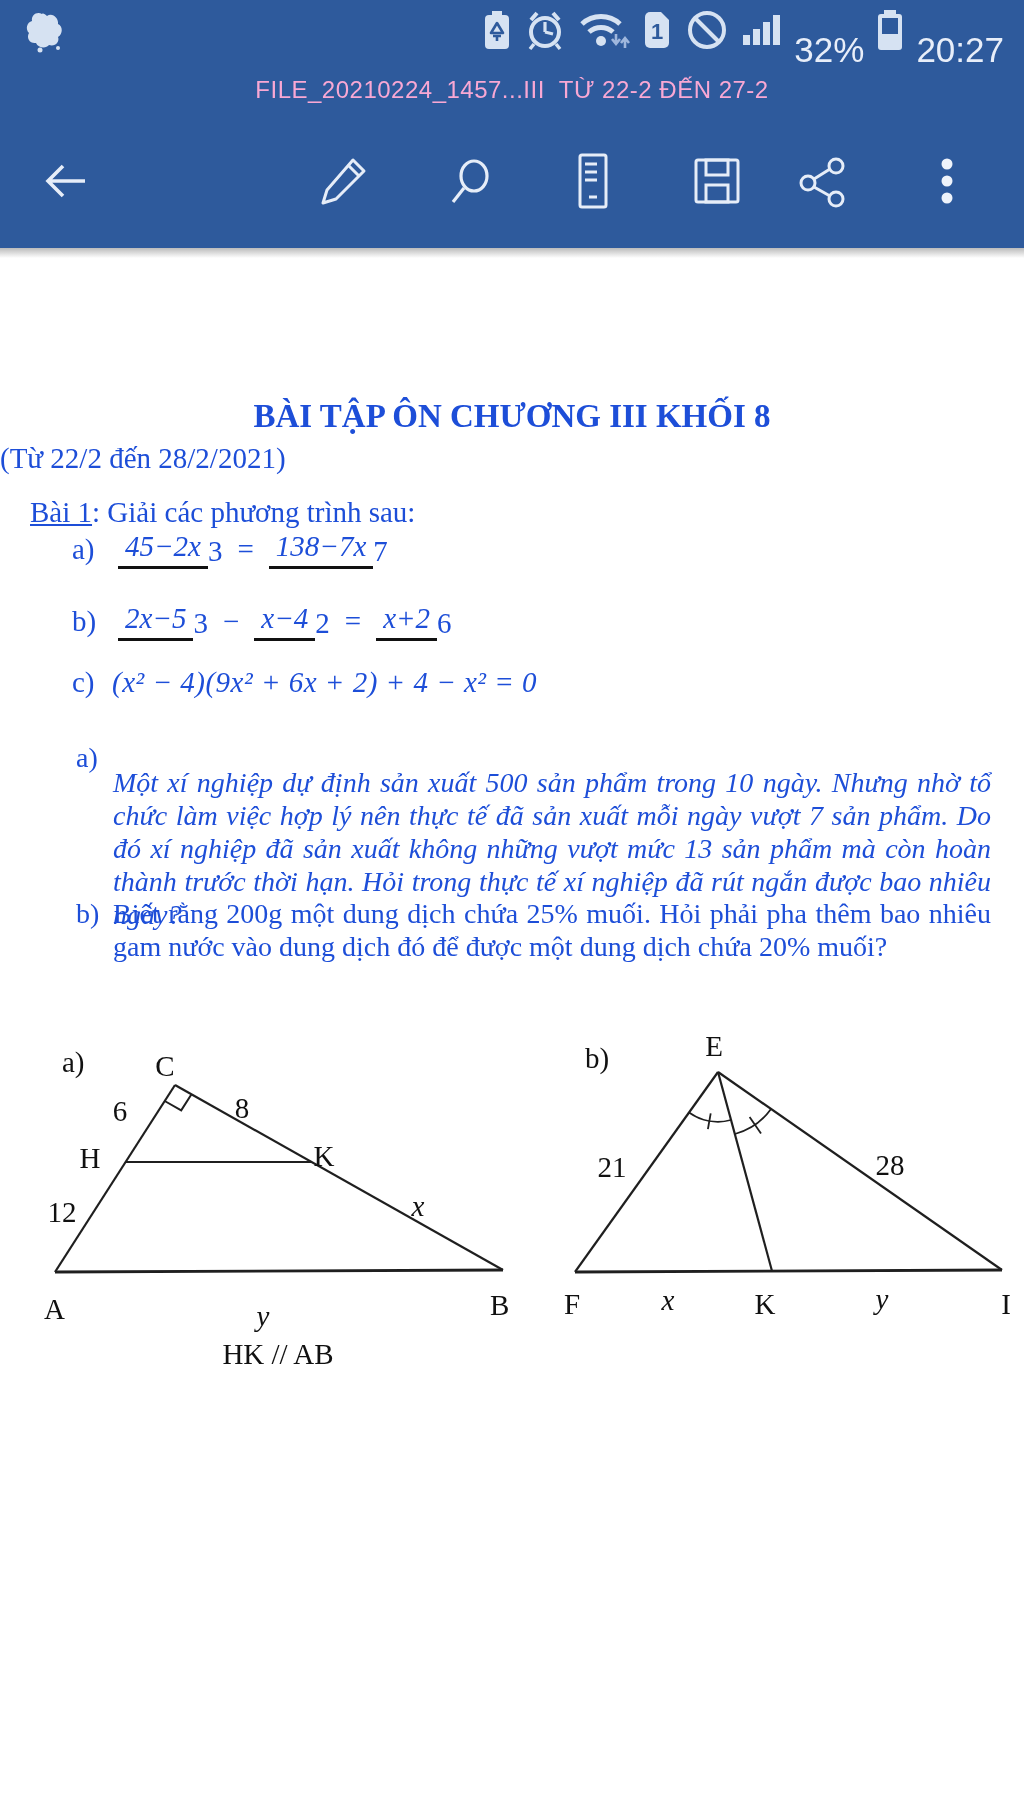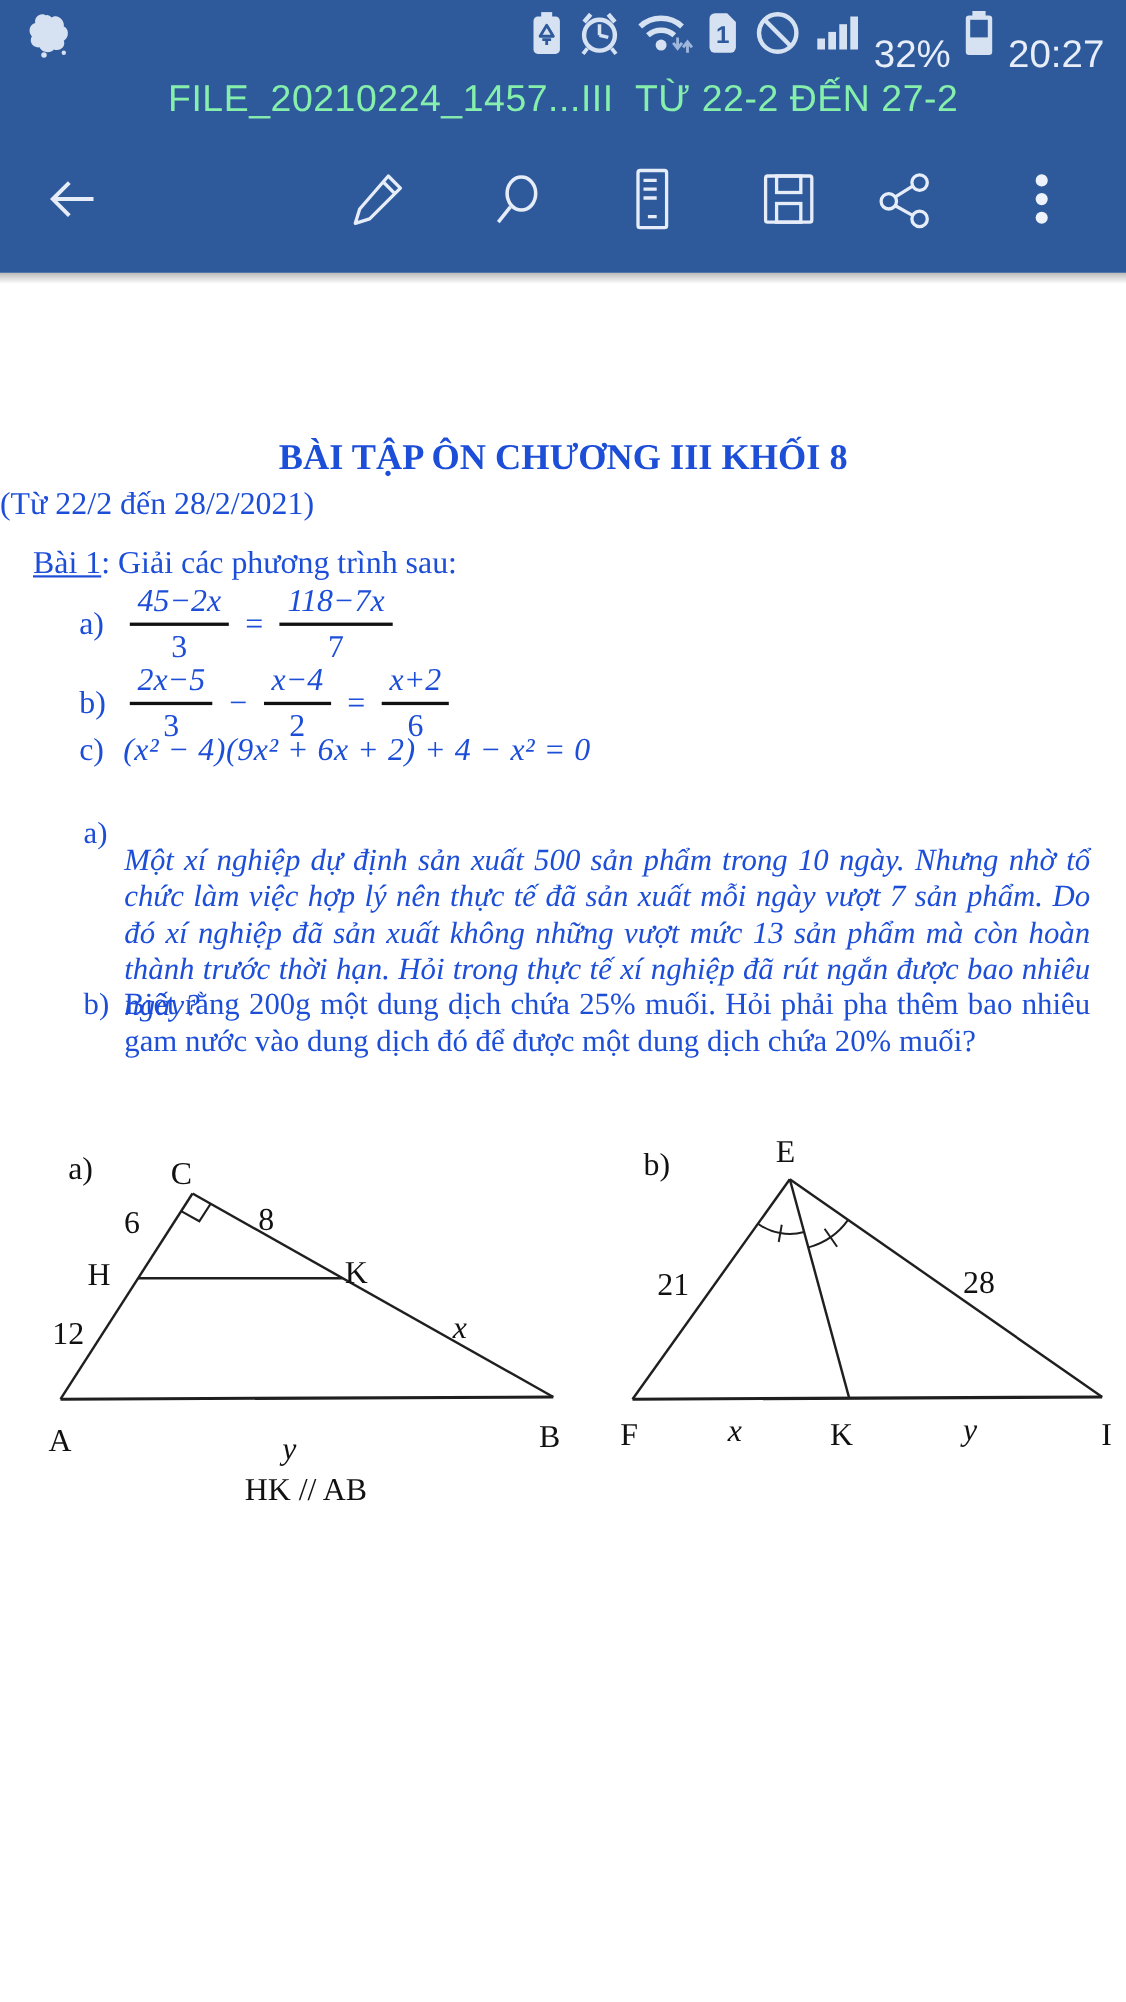--- a/index.html
+++ b/index.html
@@ -7,34 +7,34 @@
           font-family:"Liberation Sans",sans-serif;}
   
   .header{position:absolute;left:0;top:0;width:1024px;height:248px;background:#2e5a9c;}
   .header-shadow{position:absolute;left:0;top:248px;width:1024px;height:10px;
           background:linear-gradient(to bottom,rgba(60,60,60,.35),rgba(60,60,60,0));}
   .status-bar{position:absolute;left:0;top:0;width:1024px;height:60px;}
   .notif-blob{position:absolute;left:20px;top:8px;}
   .status-right{position:absolute;right:20px;top:0;height:60px;display:flex;align-items:center;gap:11px;}
   .status-text{color:#e8eef9;font-size:35px;line-height:60px;margin-top:40px;}
   .app-title{position:absolute;left:0;top:62px;width:1024px;height:56px;text-align:center;
-          color:#86efac;font-size:34px;line-height:56px;letter-spacing:.5px;white-space:pre;}
+          color:#f9a8d4;font-size:24px;line-height:56px;letter-spacing:.5px;white-space:pre;}
   .toolbar{position:absolute;left:0;top:150px;width:1024px;height:70px;}
   .tbtn{position:absolute;width:56px;height:62px;display:flex;align-items:center;justify-content:center;}
   
   .doc{position:absolute;left:0;top:258px;width:1024px;height:1562px;background:#fff;
        font-family:"Liberation Serif",serif;color:#1d4ed8;}
   .abs{position:absolute;}
   .doc-title{left:0;top:140px;width:1024px;text-align:center;font-weight:bold;font-size:33px;}
   .doc-subtitle{left:0;top:184px;width:1024px;text-align:left;font-size:29px;}
   .bai-head{font-size:29px;white-space:nowrap;}
   .bai-label{text-decoration:underline;}
   .eq-row{display:flex;align-items:center;font-size:29px;font-style:italic;}
   .eq-row .item-label{font-style:normal;width:40px;flex:0 0 40px;}
-  .frac{display:inline-flex;flex-direction:column;align-items:center;margin:0 6px;}
+  .frac{display:inline-flex;flex-direction:row;align-items:center;margin:0 6px;}
   .frac .num{padding:0 7px 3px;border-bottom:3px solid #111;line-height:33px;}
   .frac .den{padding-top:3px;line-height:33px;font-style:normal;}
   .op{margin:0 9px;font-style:normal;}
   .eq-inline{font-size:29px;font-style:italic;letter-spacing:.5px;}
   .para{font-size:28px;line-height:33px;text-align:justify;}
   .item-tag{font-size:28px;}
   .fig{position:absolute;}
   .fig text{font-family:"Liberation Serif",serif;font-size:29px;fill:#111;}
   .fig .mvar{font-style:italic;}
   .fig line,.fig path{stroke:#1f1f1f;fill:none;}
@@ -158,21 +158,21 @@
     </div>
 
     <div class="abs eq-row" style="left:72px;top:272px;">
       <span class="item-label">a)</span>
       <span class="frac">
         <span class="num">45−2x</span>
         <span class="den">3</span>
       </span>
       <span class="op">=</span>
       <span class="frac">
-        <span class="num">118−7x</span>
+        <span class="num">138−7x</span>
         <span class="den">7</span>
       </span>
     </div>
 
     <div class="abs eq-row" style="left:72px;top:344px;">
       <span class="item-label">b)</span>
       <span class="frac">
         <span class="num">2x−5</span>
         <span class="den">3</span>
       </span>

